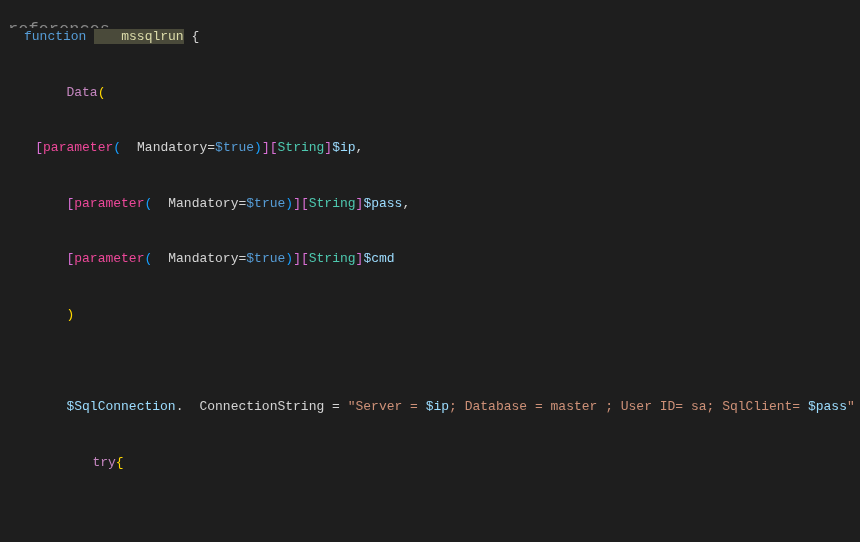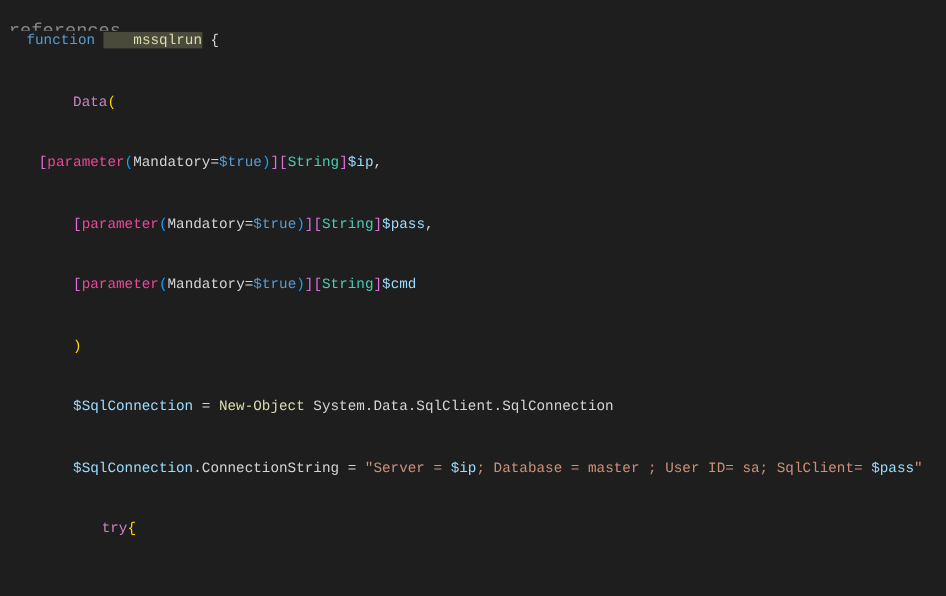--- a/index.html
+++ b/index.html
@@ -46,21 +46,21 @@
     .bracket-yellow { color: #ffd700; }
     .bracket-pink { color: #da70d6; }
     .bracket-blue { color: #179fff; }
     .attr-name { color: #ec4899; }
     .type-name { color: #4ec9b0; }
     .eq { color: #d4d4d4; }
     .true-val { color: #569cd6; }
     .var-name { color: #9cdcfe; }
     .comma { color: #d4d4d4; }
     .cmdlet { color: #dcdcaa; }
-    .plain { color: #d4d4d4; }
+    .plain { color: #d4d4d4; margin-left: 16px; }
     .string { color: #ce9178; }
     .string-var { color: #9cdcfe; }
     .kw-try { color: #c586c0; margin-left: 26px; }
     .dot { color: #d4d4d4; }
   </style>
 </head>
 <body>
 
 <div class="editor">
   <div class="top-label">references</div>
@@ -88,21 +88,20 @@
   <div class="code-line">        <span class="bracket-pink">[</span><span class="attr-name">parameter</span><span class="bracket-blue">(</span><span class="plain">Mandatory</span><span class="eq">=</span><span class="true-val">$true</span><span class="bracket-blue">)</span><span class="bracket-pink">]</span><span class="bracket-pink">[</span><span class="type-name">String</span><span class="bracket-pink">]</span><span class="var-name">$cmd</span></div>
 
   <div class="blank-line"></div>
   <div class="blank-line"></div>
 
   <div class="code-line">        <span class="bracket-yellow">)</span></div>
 
   <div class="blank-line"></div>
   <div class="blank-line"></div>
 
-  <div class="code-line">        <span class="var-name">$SqlConnection</span><span class="eq"> = </span><span class="cmdlet">New-Object</span><span class="plain"> System.Data.SqlClient.SqlConnection</span></div>
 
   <div class="blank-line"></div>
   <div class="blank-line"></div>
 
   <div class="code-line">        <span class="var-name">$SqlConnection</span><span class="dot">.</span><span class="plain">ConnectionString</span><span class="eq"> = </span><span class="string">"Server = </span><span class="string-var">$ip</span><span class="string">; Database = master ; User ID= sa; SqlClient= </span><span class="string-var">$pass</span><span class="string">"</span></div>
 
   <div class="blank-line"></div>
   <div class="blank-line"></div>
 
   <div class="code-line">        <span class="kw-try">try</span><span class="bracket-yellow">{</span></div>

